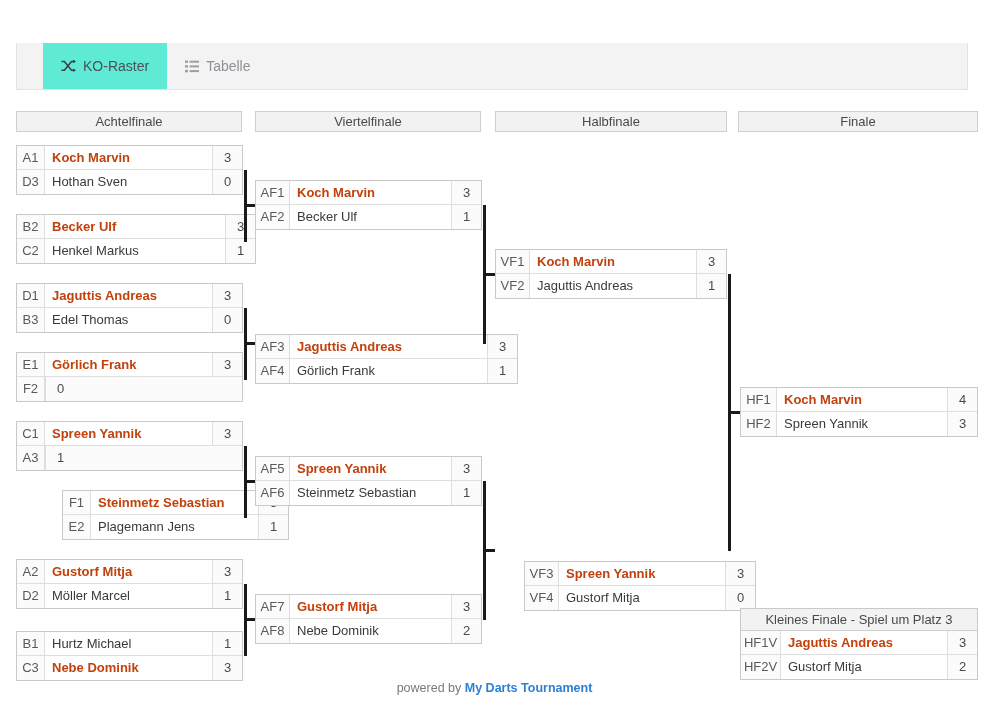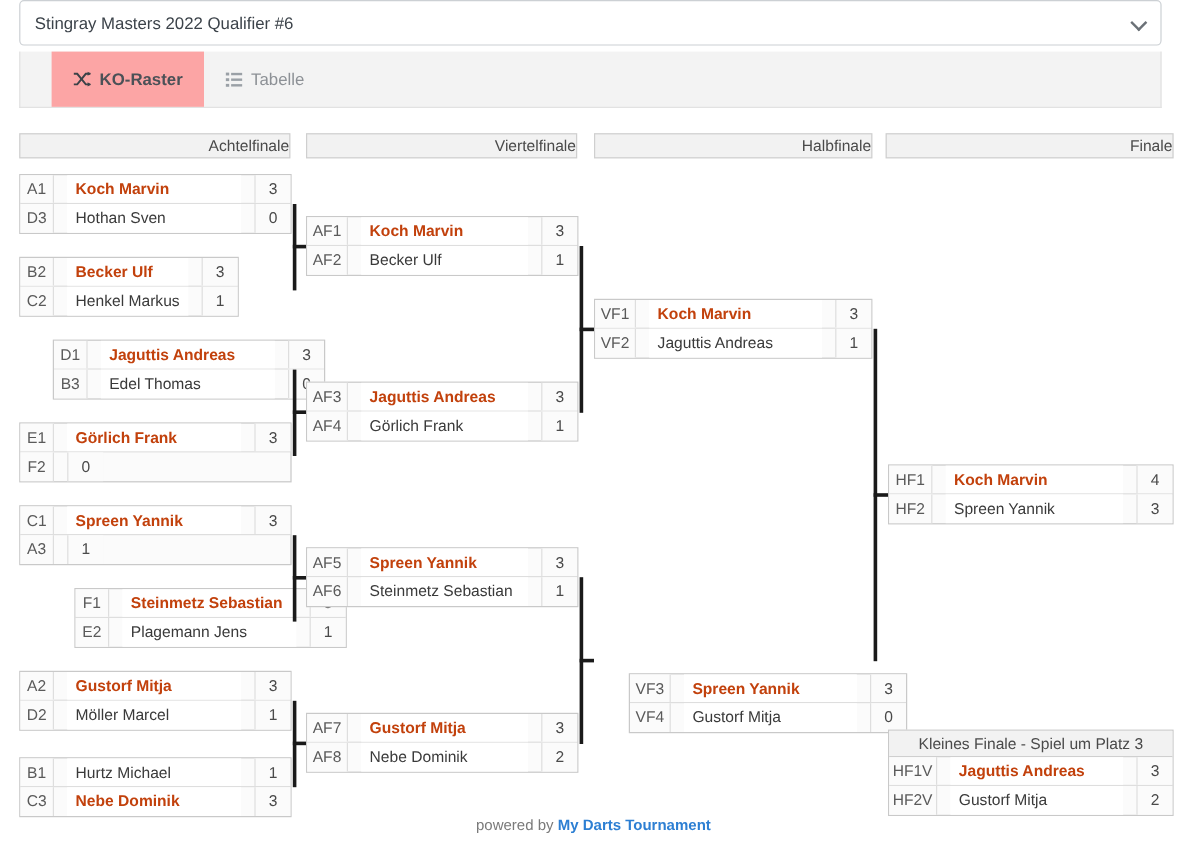--- a/index.html
+++ b/index.html
@@ -56,50 +56,48 @@
   .tab {
     display: flex; align-items: center; gap: 7px;
     padding: 0 18px;
     font-size: 14px;
     color: #8d9196;
     height: 100%;
     cursor: pointer;
   }
   .tab.first { margin-left: 26px; }
   .tab.active {
-    background: #fca5a5;
+    background: #5eead4;
     color: #4b5157;
-    font-weight: bold;
   }
   .tab .ticon { display: inline-flex; align-items: center; }
 
   
   .round-head {
     position: absolute;
     height: 21px;
     background: #f2f2f2;
     border: 1px solid #cfcfcf;
-    text-align: right;
+    text-align: center;
     line-height: 19px;
     font-size: 13px;
     color: #4a4a4a;
   }
 
   
   .match {
     position: absolute;
     border: 1px solid #c9c9c9;
     background: #fbfbfb;
     font-size: 13px;
   }
   .mrow {
     display: flex;
     height: 24px;
     line-height: 23px;
-    gap: 11px;
   }
   .mrow.top { border-bottom: 1px solid #dedede; }
   .seed {
     flex: 0 0 auto;
     text-align: center;
     color: #5a5a5a;
     border-right: 1px solid #dedede;
     background: #fbfbfb;
     font-size: 13px;
   }
@@ -144,24 +142,20 @@
   }
   .footer .brand { color: #2d7fd3; font-weight: bold; }
 </style>
 </head>
 <body>
 
 <div id="page">
 
   <div class="tourney-panel">
 
-    <div class="tourney-select">
-      <span class="sel-label">Stingray Masters 2022 Qualifier #6</span>
-      <span class="chev"></span>
-    </div>
 
     <div class="tabbar">
 
       <div class="tab first active">
         <span class="ticon">
           <svg width="15" height="14" viewBox="0 0 16 14" aria-hidden="true">
             <path d="M0.5 2.2 H3.6 L11.2 11.6 H15.2" stroke="#3c4248" stroke-width="1.7" fill="none"></path>
             <path d="M0.5 11.6 H3.6 L11.2 2.2 H15.2" stroke="#3c4248" stroke-width="1.7" fill="none"></path>
             <path d="M12.8 0.4 L15.8 2.2 L12.8 4.0 Z" fill="#3c4248"></path>
             <path d="M12.8 9.8 L15.8 11.6 L12.8 13.4 Z" fill="#3c4248"></path>
@@ -198,34 +192,34 @@
       <span class="pname">Koch Marvin</span>
       <span class="score" style="width:30px">3</span>
     </div>
     <div class="mrow">
       <span class="seed" style="width:28px">D3</span>
       <span class="pname">Hothan Sven</span>
       <span class="score" style="width:30px">0</span>
     </div>
   </div>
 
-  <div class="match" style="left:16px; top:214px; width:183px;">
+  <div class="match" style="left:16px; top:214px; width:240px;">
     <div class="mrow top winner">
       <span class="seed" style="width:28px">B2</span>
       <span class="pname">Becker Ulf</span>
       <span class="score" style="width:30px">3</span>
     </div>
     <div class="mrow">
       <span class="seed" style="width:28px">C2</span>
       <span class="pname">Henkel Markus</span>
       <span class="score" style="width:30px">1</span>
     </div>
   </div>
 
-  <div class="match" style="left:16px; top:283px; width:227px;margin-left:28px;">
+  <div class="match" style="left:16px; top:283px; width:227px;">
     <div class="mrow top winner">
       <span class="seed" style="width:28px">D1</span>
       <span class="pname">Jaguttis Andreas</span>
       <span class="score" style="width:30px">3</span>
     </div>
     <div class="mrow">
       <span class="seed" style="width:28px">B3</span>
       <span class="pname">Edel Thomas</span>
       <span class="score" style="width:30px">0</span>
     </div>
@@ -312,21 +306,21 @@
       <span class="pname">Koch Marvin</span>
       <span class="score" style="width:30px">3</span>
     </div>
     <div class="mrow">
       <span class="seed" style="width:34px">AF2</span>
       <span class="pname">Becker Ulf</span>
       <span class="score" style="width:30px">1</span>
     </div>
   </div>
 
-  <div class="match" style="left:255px; top:318px; width:227px;">
+  <div class="match" style="left:255px; top:334px; width:263px;">
     <div class="mrow top winner">
       <span class="seed" style="width:34px">AF3</span>
       <span class="pname">Jaguttis Andreas</span>
       <span class="score" style="width:30px">3</span>
     </div>
     <div class="mrow">
       <span class="seed" style="width:34px">AF4</span>
       <span class="pname">Görlich Frank</span>
       <span class="score" style="width:30px">1</span>
     </div>

